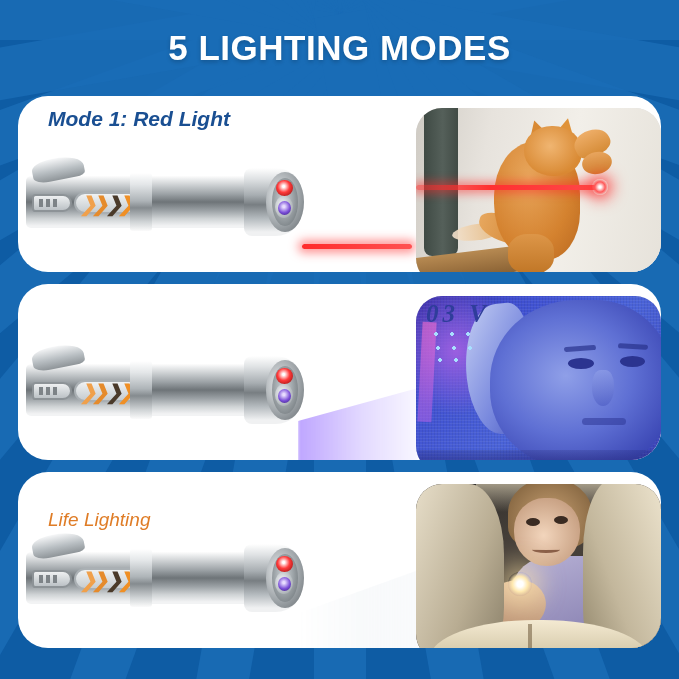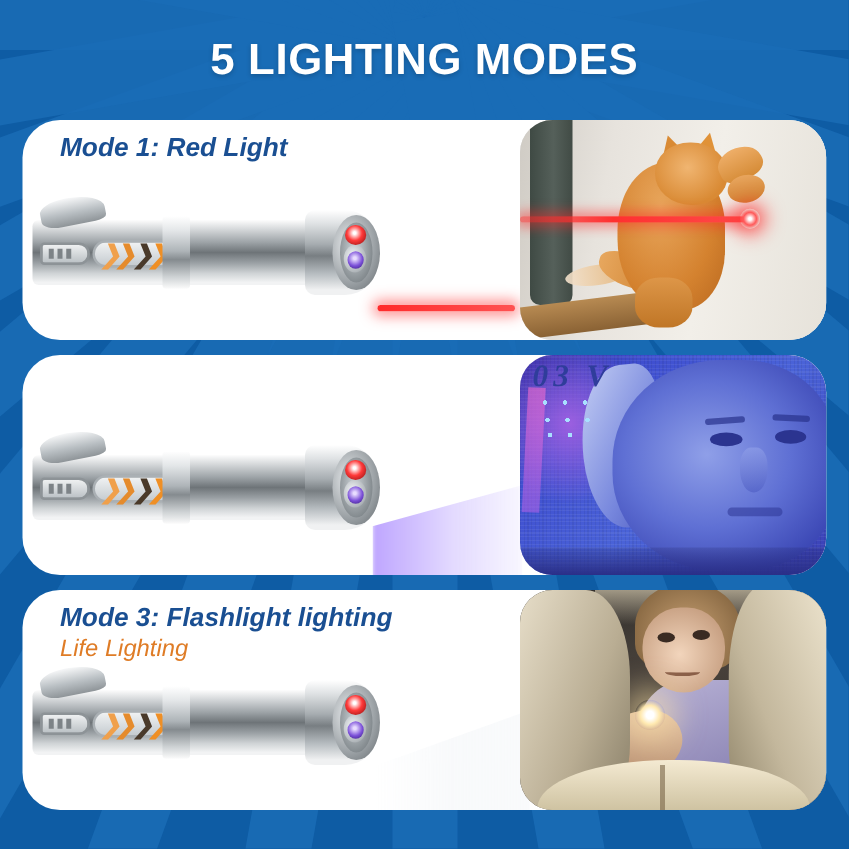--- a/index.html
+++ b/index.html
@@ -39,21 +39,21 @@
     position:absolute; left:30px; top:11px;
     color:#1a4f92; font-size:21px; font-weight:bold; white-space:nowrap;
   }
   .subheading {
     position:absolute; left:30px; top:37px;
     color:#df7c26; font-size:19px; white-space:nowrap;
   }
 
   
   .photo {
-    position:absolute; right:0px; top:0px; width:245px; height:176px;
+    position:absolute; right:0px; top:12px; width:245px; height:176px;
     border-radius:26px; overflow:hidden; background:#ddd;
   }
   .photo > .scene { position:absolute; inset:0; }
 
   
   .p1 { background:linear-gradient(100deg,#cfcbc4 0%,#e7e3dd 28%,#f2efe9 60%,#e6e2da 100%); }
   .p1 .doorframe { position:absolute; left:8px; top:-4px; width:34px; height:152px;
         background:linear-gradient(90deg,#3f4a44,#55605a 55%,#414b45);
         border-radius:0 0 8px 8px; }
   .p1 .sill { position:absolute; left:0; bottom:0; width:120px; height:26px;
@@ -390,21 +390,20 @@
         <div class="microdots"></div>
         <div class="numtext">03 V</div>
         <div class="edge"></div>
       </div>
     </div>
   </div>
 </div>
 
 <div class="card" id="card3">
   <div class="card-inner">
-    <div class="heading">Mode 3: Flashlight lighting</div>
     <div class="subheading">Life Lighting</div>
 
     <div class="torchwrap">
       <div class="whitecone"></div>
       <div class="body"></div>
       <div class="clip"></div>
       <div class="battery">
           <i></i>
           <i></i>
           <i></i>

